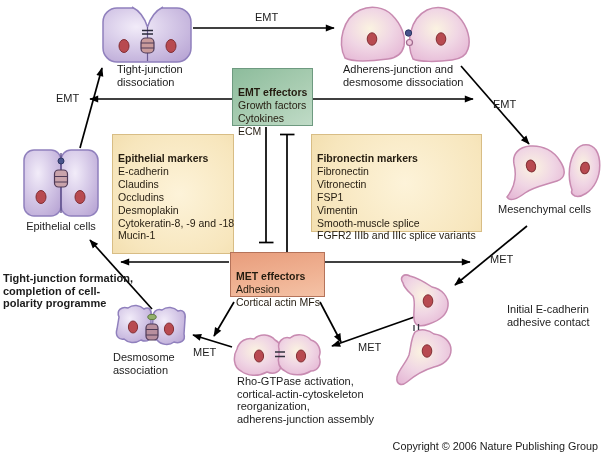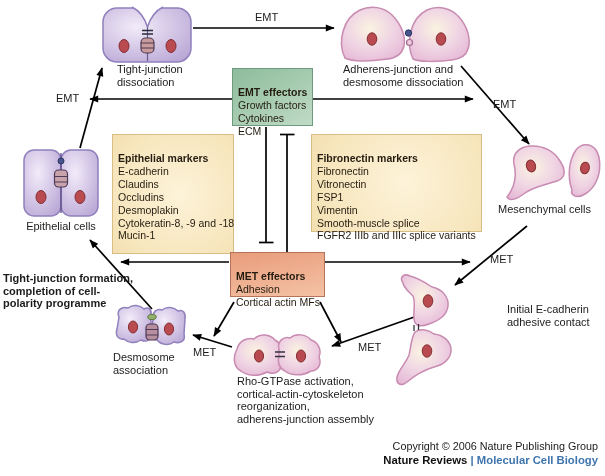--- a/index.html
+++ b/index.html
@@ -192,16 +192,15 @@
 
   <div class="arrowlbl" style="left:255px;top:11px;">EMT</div>
   <div class="arrowlbl" style="left:56px;top:92px;">EMT</div>
   <div class="arrowlbl" style="left:493px;top:98px;">EMT</div>
   <div class="arrowlbl" style="left:490px;top:253px;">MET</div>
   <div class="arrowlbl" style="left:193px;top:346px;">MET</div>
   <div class="arrowlbl" style="left:358px;top:341px;">MET</div>
 
   <div id="footer">
     <div class="c">Copyright © 2006 Nature Publishing Group</div>
-    <div class="j"><span>Nature Reviews</span> <span class="blue">|</span> <span class="blue">Molecular Cell Biology</span></div>
   </div>
 
 </div>
 
 </body></html>

